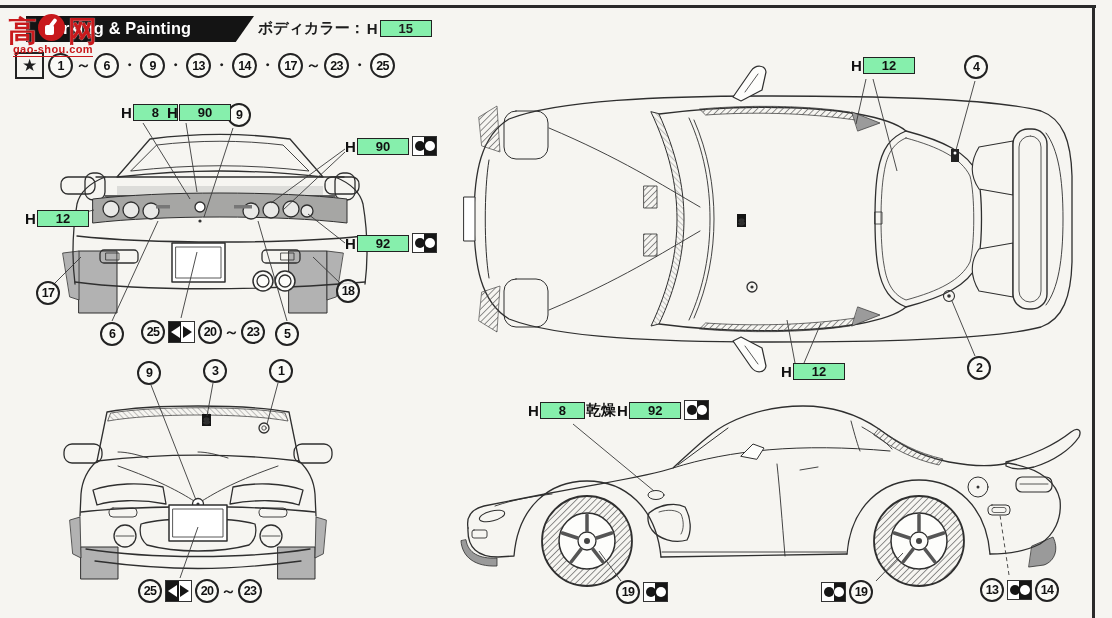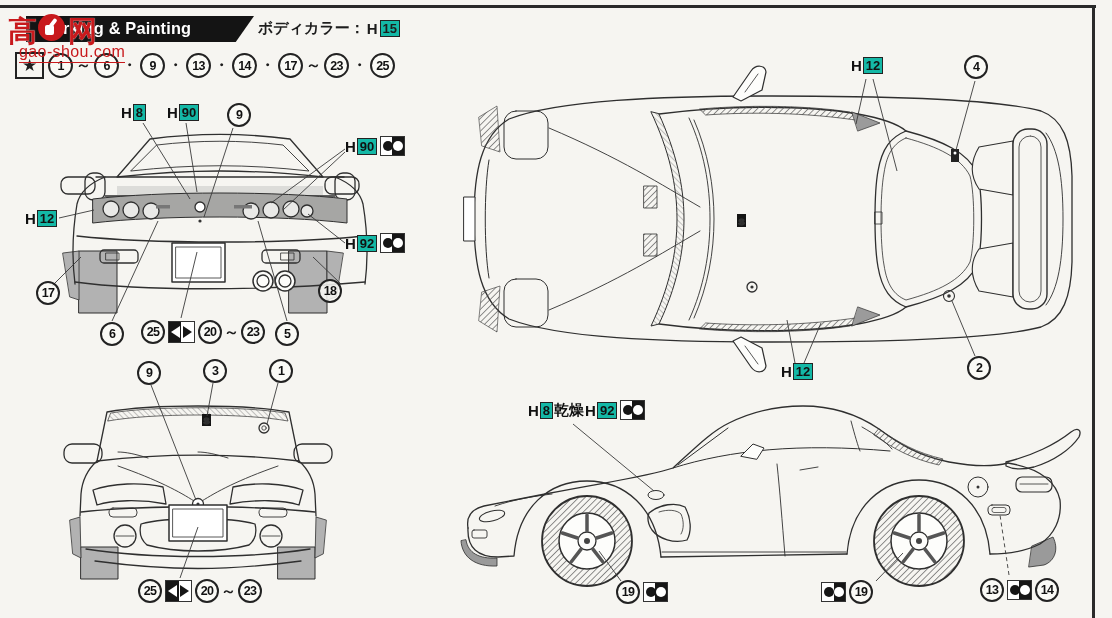--- a/index.html
+++ b/index.html
@@ -26,34 +26,34 @@
   
   .wm{position:absolute;left:2px;top:2px;z-index:5;width:230px;height:56px;}
   .wm-outline{
     position:absolute;left:52px;top:2px;font-size:25px;font-weight:bold;letter-spacing:1px;
     color:rgba(220,220,220,.55);-webkit-text-stroke:1.2px #9a9a9a;white-space:nowrap;
   }
   .wm-cjk{position:absolute;top:10px;font-size:29px;font-weight:bold;color:#c8191c;text-shadow:0 0 1px #fff;}
   .wm-thumb{position:absolute;left:36px;top:12px;width:27px;height:27px;border-radius:50%;background:#c8191c;}
   .wm-thumb::before{content:"";position:absolute;left:7px;top:11px;width:9px;height:10px;background:#fff;border-radius:2px;}
   .wm-thumb::after{content:"";position:absolute;left:13px;top:4px;width:4px;height:10px;background:#fff;border-radius:2px;transform:rotate(38deg);}
-  .wm-site{position:absolute;left:17px;top:41px;font-size:16px;font-weight:normal;color:#c8191c;border-bottom:1.5px solid #c8191c;padding-bottom:1px;letter-spacing:.4px;}
+  .wm-site{position:absolute;left:11px;top:41px;font-size:11px;font-weight:bold;color:#c8191c;border-bottom:1.5px solid #c8191c;padding-bottom:1px;letter-spacing:.4px;}
   
   .starrow{position:absolute;left:15px;top:52px;display:flex;align-items:center;gap:4px;z-index:2;}
   .starbox{width:29px;height:27px;border:2px solid #222;box-sizing:border-box;display:flex;align-items:center;justify-content:center;font-size:17px;background:#f6f5f1;}
   .circ{
     box-sizing:border-box;width:24px;height:24px;border:2px solid #222;border-radius:50%;
     display:flex;align-items:center;justify-content:center;
     font-size:12.5px;font-weight:bold;letter-spacing:-.8px;color:#111;background:rgba(250,250,247,.85);
   }
   .circ.big{width:25px;height:25px;}
   .sep{font-size:15px;font-weight:bold;margin:0 -1px;}
   
   .plabel{position:absolute;display:flex;align-items:center;gap:1px;font-size:15px;font-weight:bold;color:#111;z-index:2;white-space:nowrap;}
-  .pbox{border:1.6px solid #222;padding:0 2px;font-size:13px;line-height:15px;background:#14b8a6;font-weight:bold;}
+  .pbox{border:1.6px solid #222;padding:0 18px;font-size:13px;line-height:15px;background:#86efac;font-weight:bold;}
   
   .decal{width:25px;height:20px;border:1px solid #333;position:relative;display:inline-block;
     background:linear-gradient(90deg,#fff 50%,#161616 50%);box-sizing:border-box;}
   .decal::before{content:"";position:absolute;left:1.5px;top:4px;width:10px;height:10px;border-radius:50%;background:#161616;}
   .decal::after{content:"";position:absolute;right:1.5px;top:4px;width:10px;height:10px;border-radius:50%;background:#fff;}
   .dir{width:27px;height:22px;border:1px solid #333;position:relative;display:inline-block;
     background:linear-gradient(90deg,#161616 50%,#fff 50%);box-sizing:border-box;}
   .dir::before{content:"";position:absolute;left:2px;top:4px;width:0;height:0;
     border-top:6px solid transparent;border-bottom:6px solid transparent;border-right:9px solid #fff;}
   .dir::after{content:"";position:absolute;right:2px;top:4px;width:0;height:0;
@@ -336,21 +336,21 @@
   <div class="group" style="left:345px;top:233px;">
     <div class="plabel" style="position:static;">
         <span>H</span>
         <span class="pbox">92</span>
       </div>
     <span class="decal"></span>
   </div>
   <div class="circ abs" style="left:36px;top:281px;">
       <span>17</span>
     </div>
-  <div class="circ abs" style="left:318px;top:279px;">
+  <div class="circ abs" style="left:336px;top:279px;">
       <span>18</span>
     </div>
   <div class="circ abs" style="left:100px;top:322px;">
       <span>6</span>
     </div>
   <div class="group" style="left:141px;top:320px;">
     <div class="circ">
         <span>25</span>
       </div>
     <span class="dir"></span>

